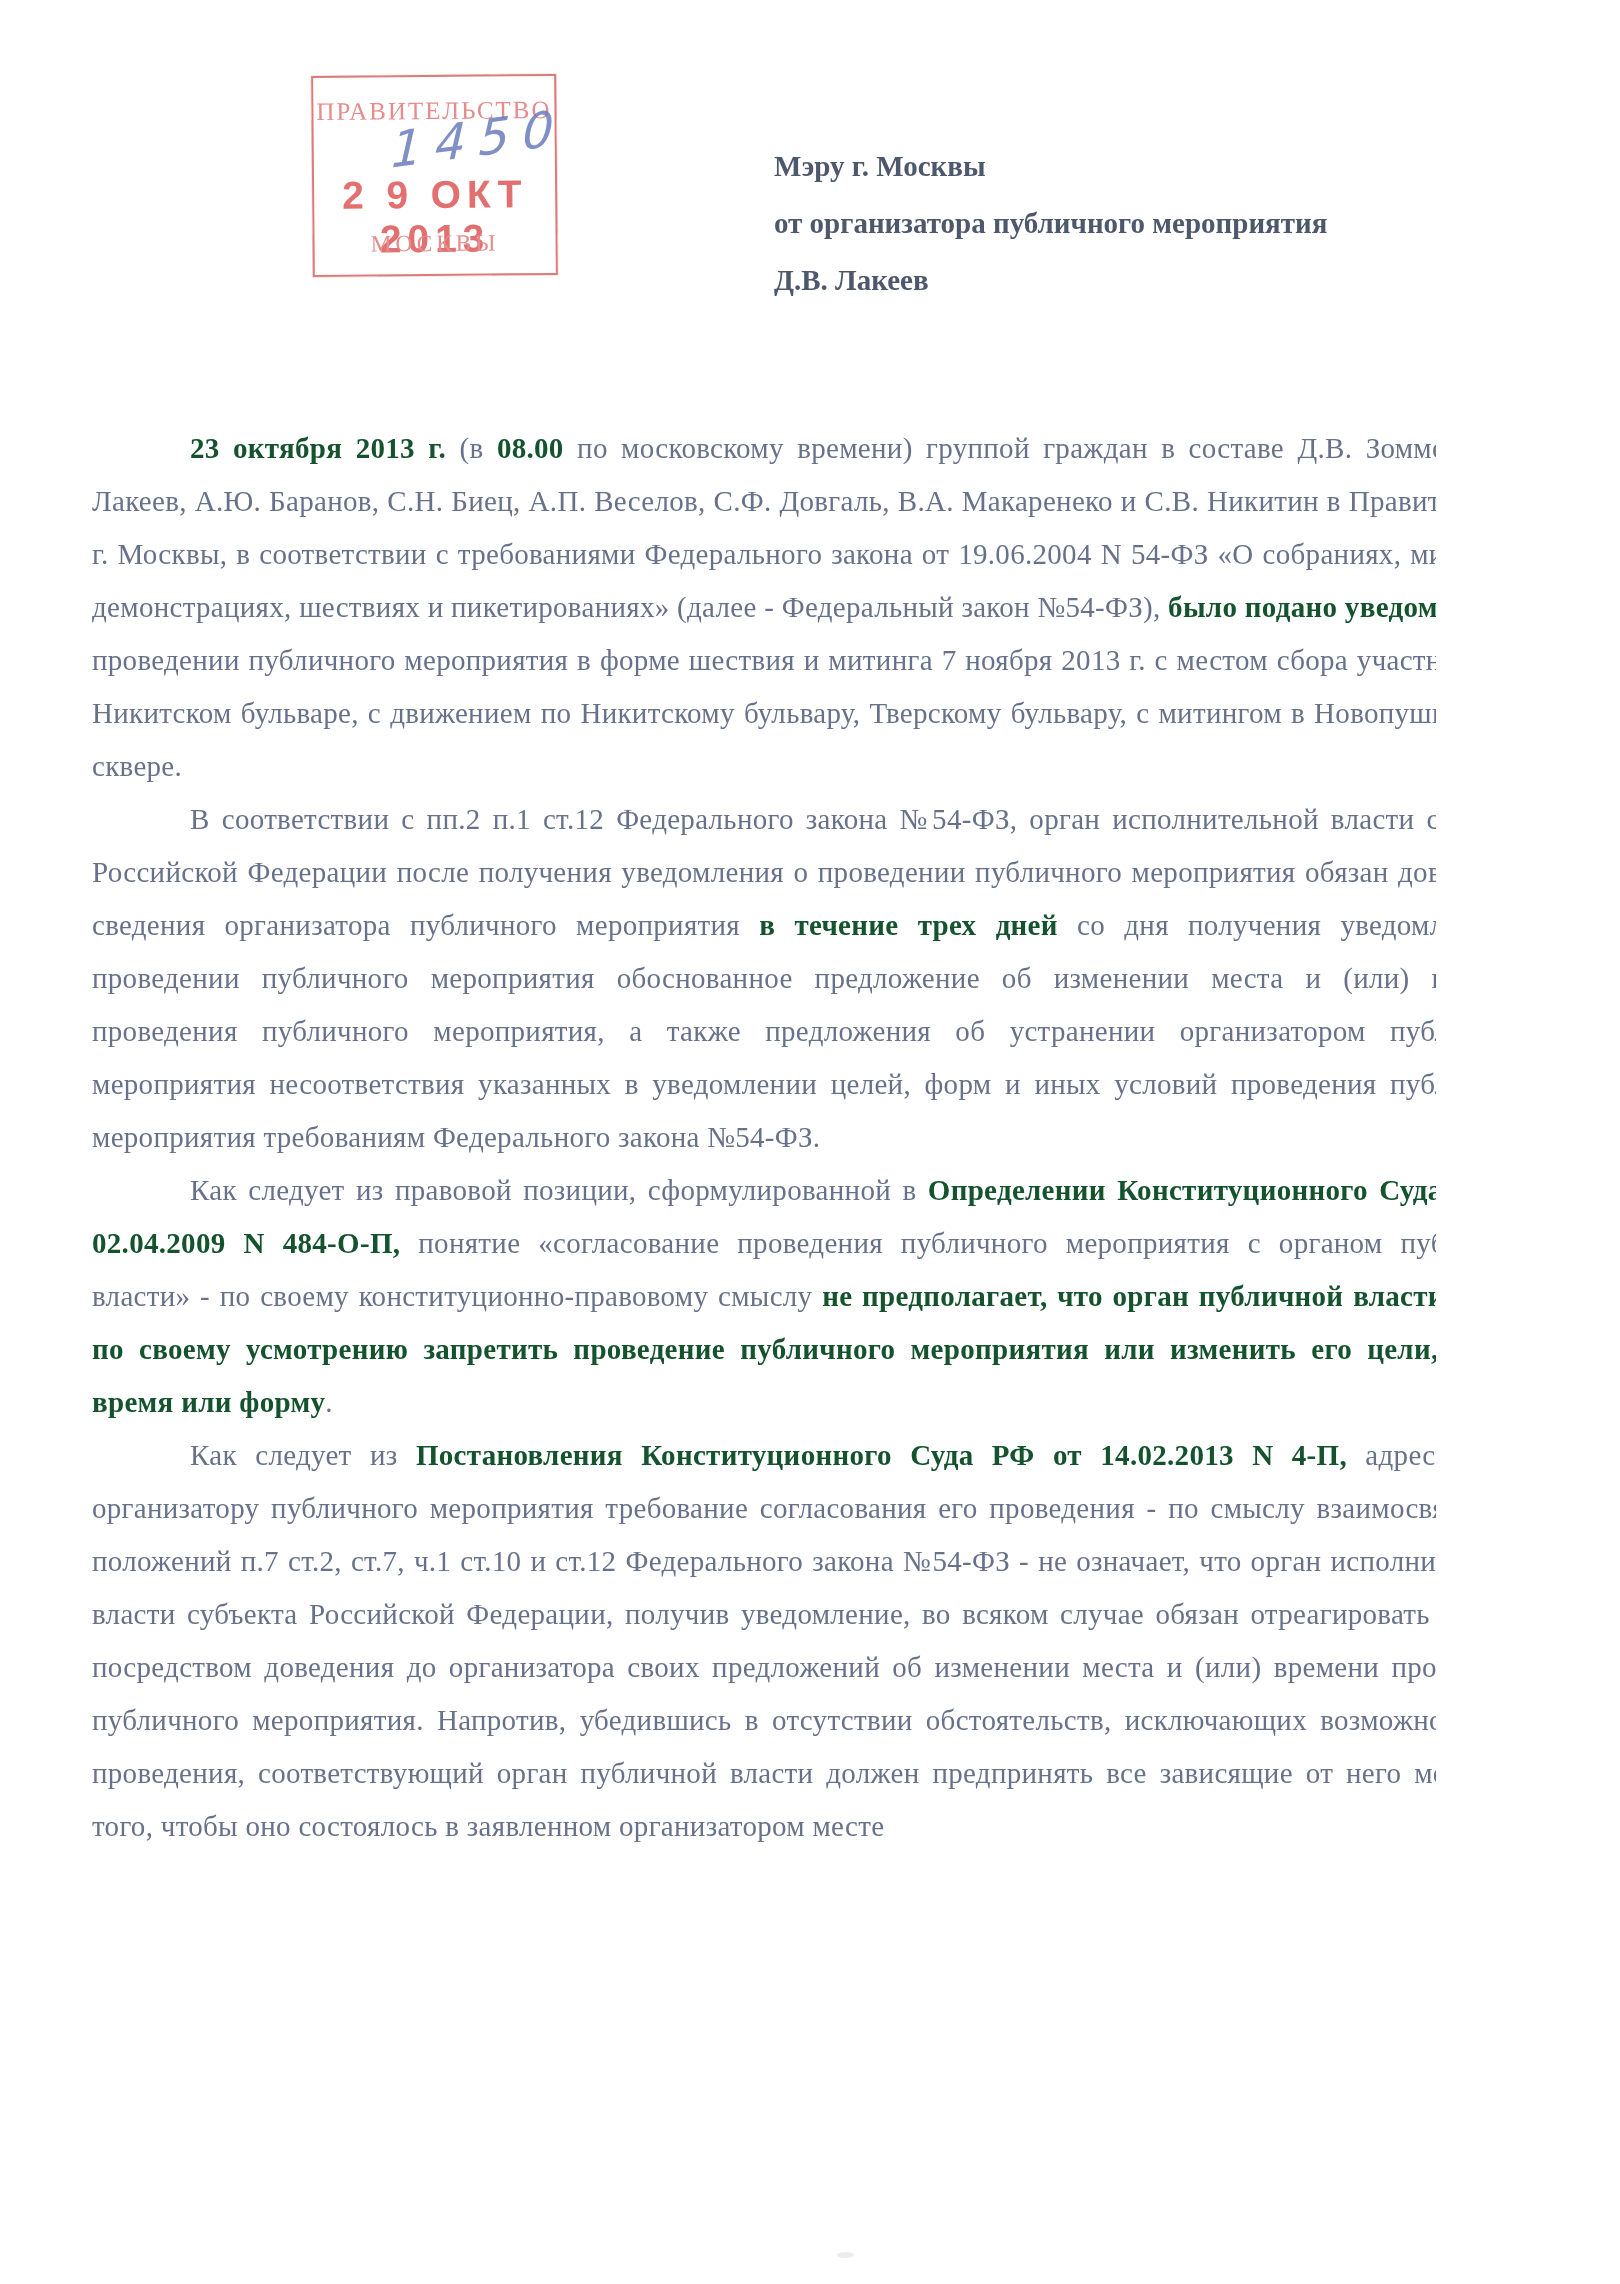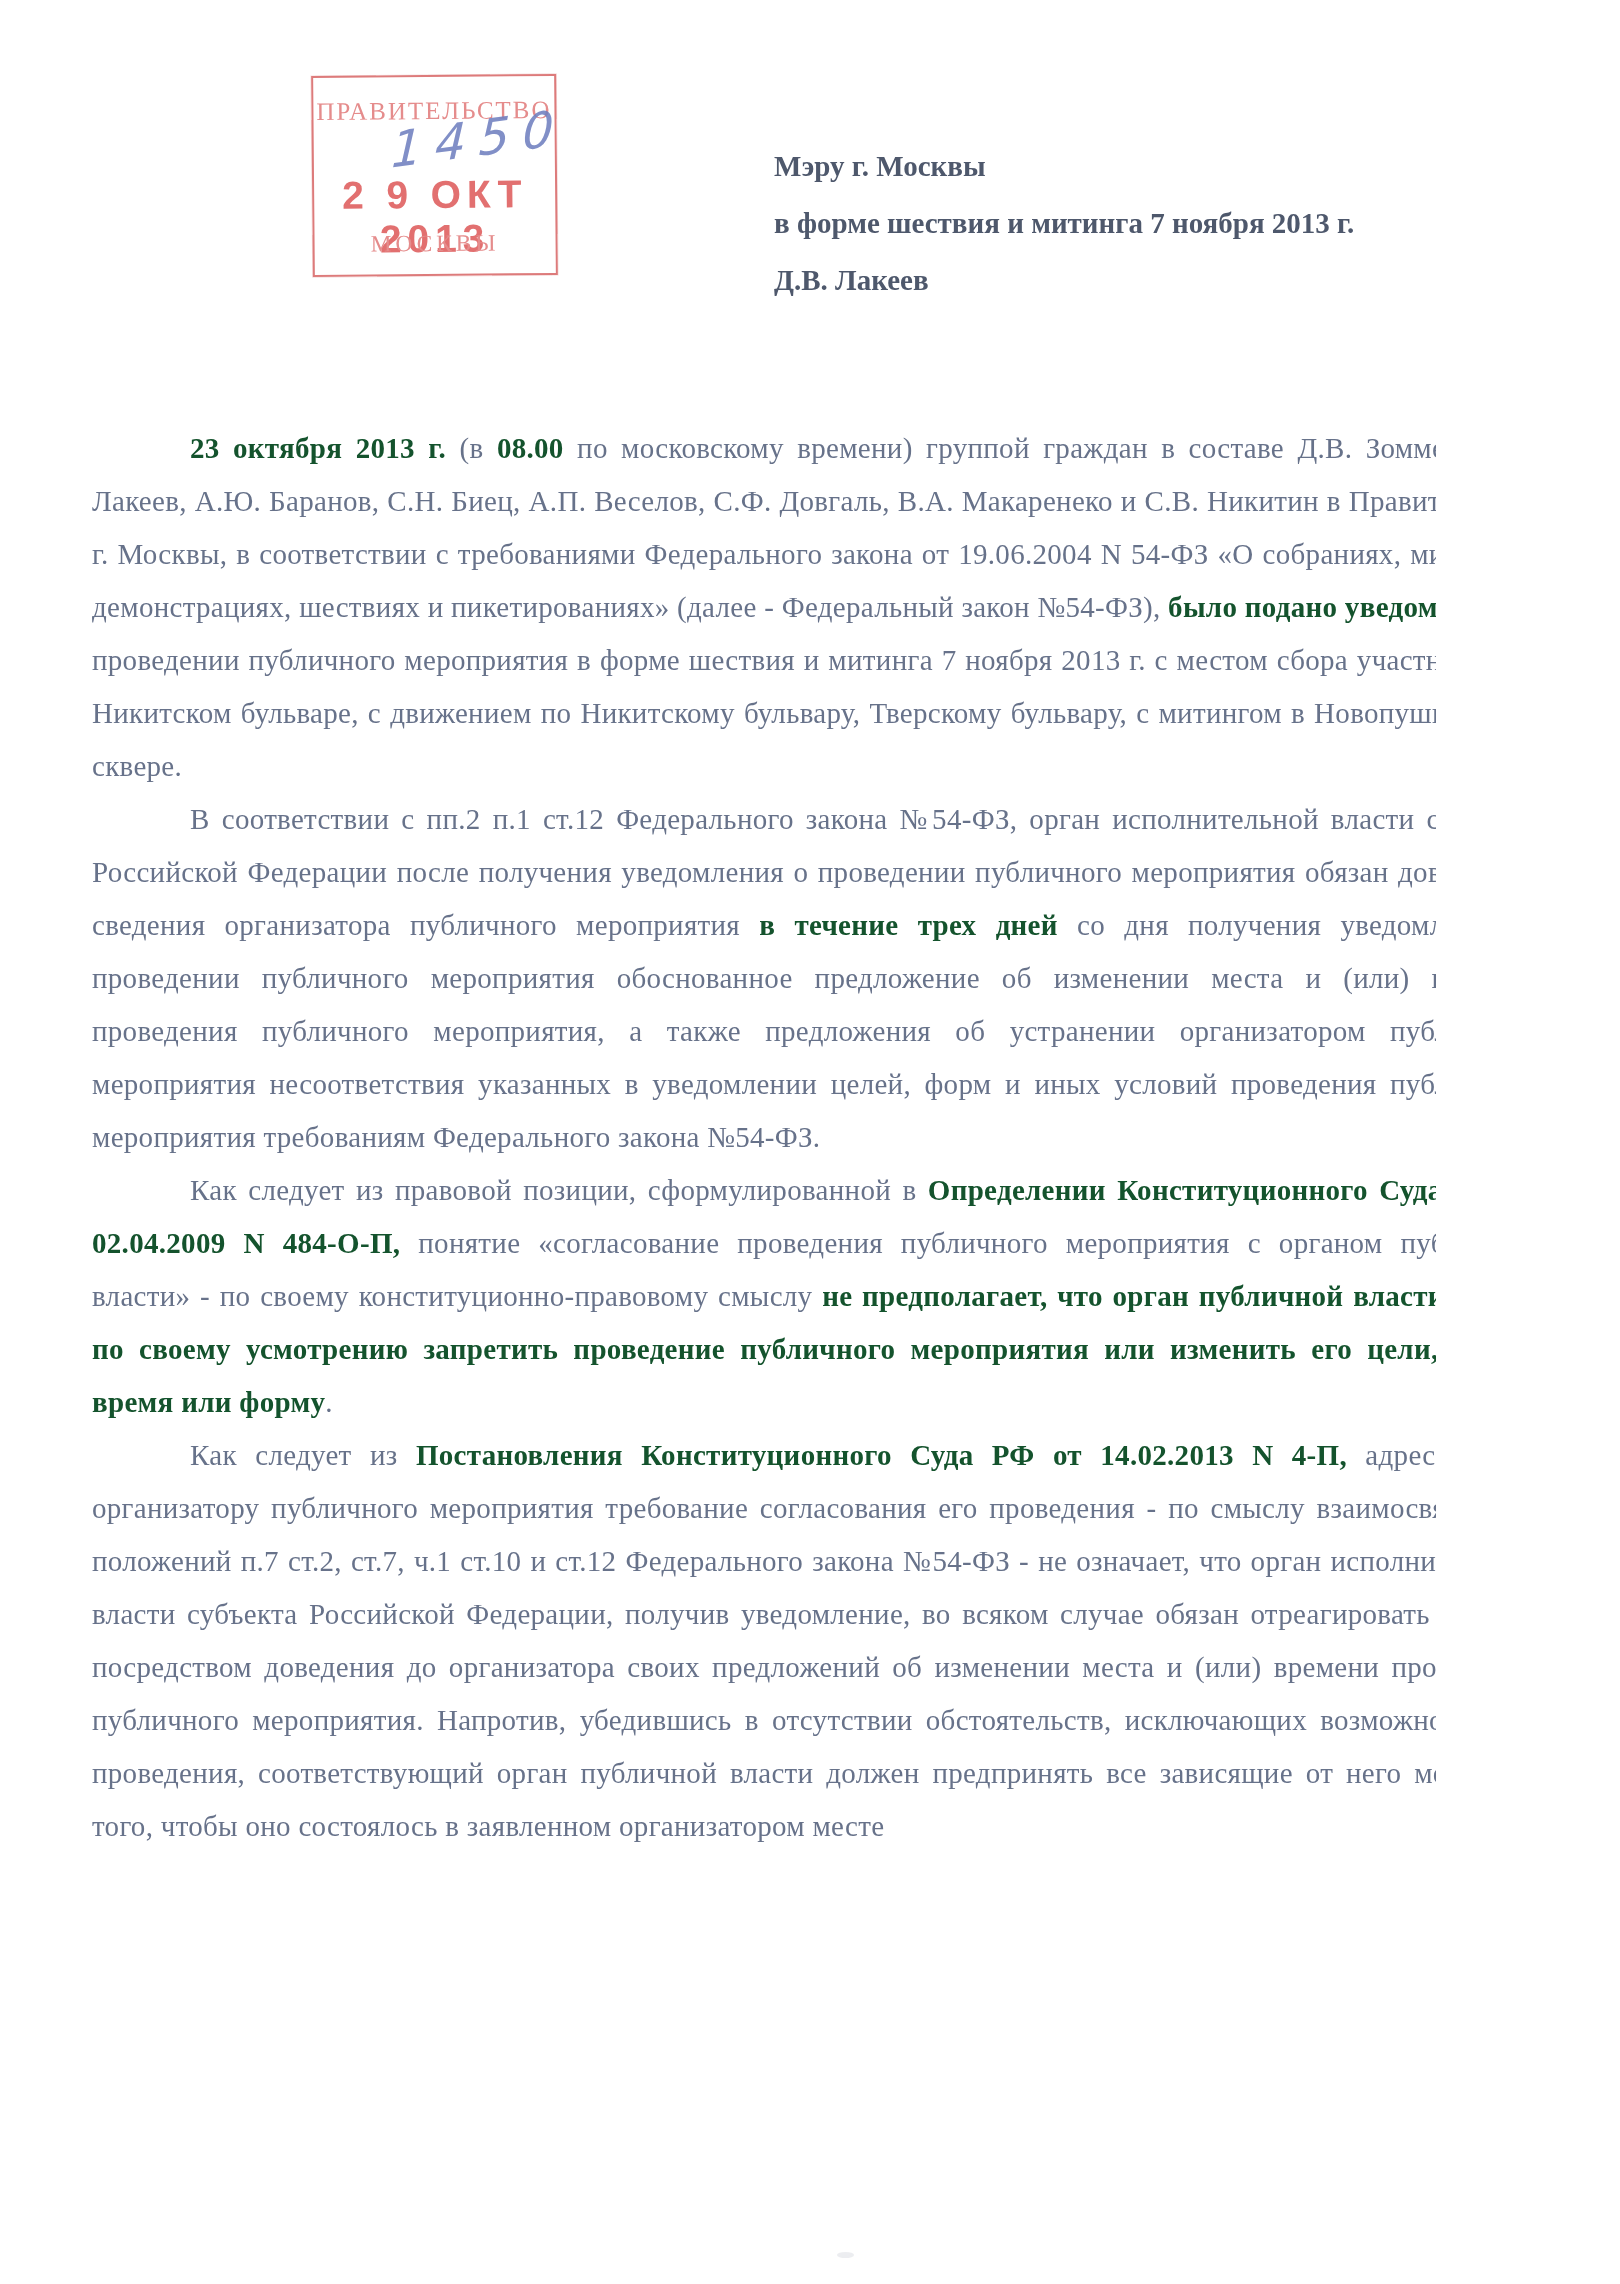--- a/index.html
+++ b/index.html
@@ -86,21 +86,21 @@
 
   <div class="stamp">
     <div class="stamp-org">ПРАВИТЕЛЬСТВО</div>
     <div class="stamp-hand">1450</div>
     <div class="stamp-date">2 9 ОКТ 2013</div>
     <div class="stamp-city">МОСКВЫ</div>
   </div>
 
   <div class="recipient">
       <div class="recipient-line">Мэру г. Москвы</div>
-      <div class="recipient-line">в форме шествия и митинга 7 ноября 2013 г.</div>
+      <div class="recipient-line">от организатора публичного мероприятия</div>
       <div class="recipient-line">Д.В. Лакеев</div>
     </div>
 
   <div class="doc-body">
       <p><span class="b">23 октября 2013 г.</span><span> (в </span><span class="b">08.00</span><span> по московскому времени) группой граждан в составе Д.В. Зоммер, В.И. Лакеев, А.Ю. Баранов, С.Н. Биец, А.П. Веселов, С.Ф. Довгаль, В.А. Макаренеко и С.В. Никитин в Правительство г. Москвы, в соответствии с требованиями Федерального закона от 19.06.2004 N 54-ФЗ «О собраниях, митингах, демонстрациях, шествиях и пикетированиях» (далее - Федеральный закон №54-ФЗ), </span><span class="b">было подано уведомление</span><span> о проведении публичного мероприятия в форме шествия и митинга 7 ноября 2013 г. с местом сбора участников на Никитском бульваре, с движением по Никитскому бульвару, Тверскому бульвару, с митингом в Новопушкинском сквере.</span></p>
       <p><span>В соответствии с пп.2 п.1 ст.12 Федерального закона №54-ФЗ, орган исполнительной власти субъекта Российской Федерации после получения уведомления о проведении публичного мероприятия обязан довести до сведения организатора публичного мероприятия </span><span class="b">в течение трех дней</span><span> со дня получения уведомления о проведении публичного мероприятия обоснованное предложение об изменении места и (или) времени проведения публичного мероприятия, а также предложения об устранении организатором публичного мероприятия несоответствия указанных в уведомлении целей, форм и иных условий проведения публичного мероприятия требованиям Федерального закона №54-ФЗ.</span></p>
       <p><span>Как следует из правовой позиции, сформулированной в </span><span class="b">Определении Конституционного Суда РФ от 02.04.2009 N 484-О-П,</span><span> понятие «согласование проведения публичного мероприятия с органом публичной власти» - по своему конституционно-правовому смыслу </span><span class="b">не предполагает, что орган публичной власти может по своему усмотрению запретить проведение публичного мероприятия или изменить его цели, место, время или форму</span><span>.</span></p>
       <p><span>Как следует из </span><span class="b">Постановления Конституционного Суда РФ от 14.02.2013 N 4-П,</span><span> адресованное организатору публичного мероприятия требование согласования его проведения - по смыслу взаимосвязанных положений п.7 ст.2, ст.7, ч.1 ст.10 и ст.12 Федерального закона №54-ФЗ - не означает, что орган исполнительной власти субъекта Российской Федерации, получив уведомление, во всяком случае обязан отреагировать на него посредством доведения до организатора своих предложений об изменении места и (или) времени проведения публичного мероприятия. Напротив, убедившись в отсутствии обстоятельств, исключающих возможность его проведения, соответствующий орган публичной власти должен предпринять все зависящие от него меры для того, чтобы оно состоялось в заявленном организатором месте</span></p>
     </div>
 

